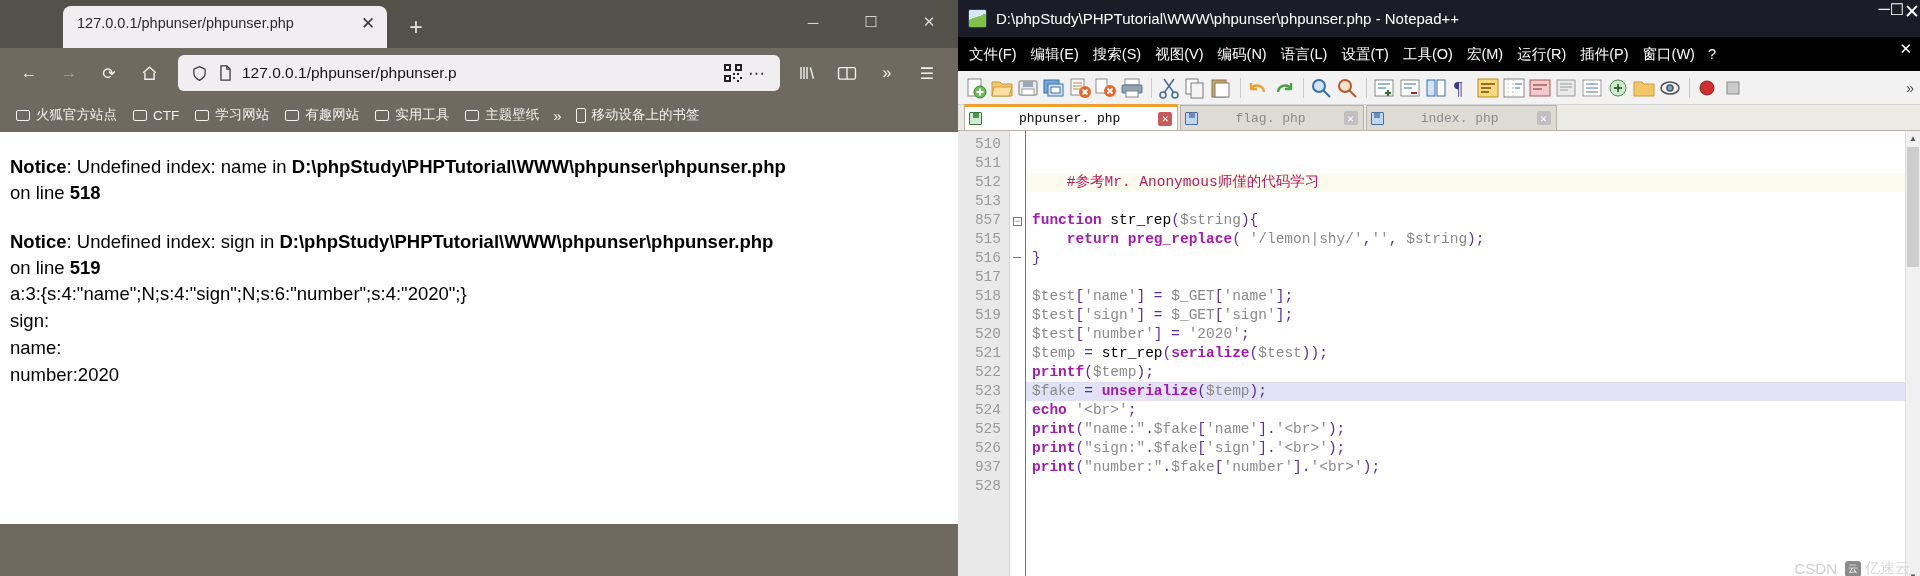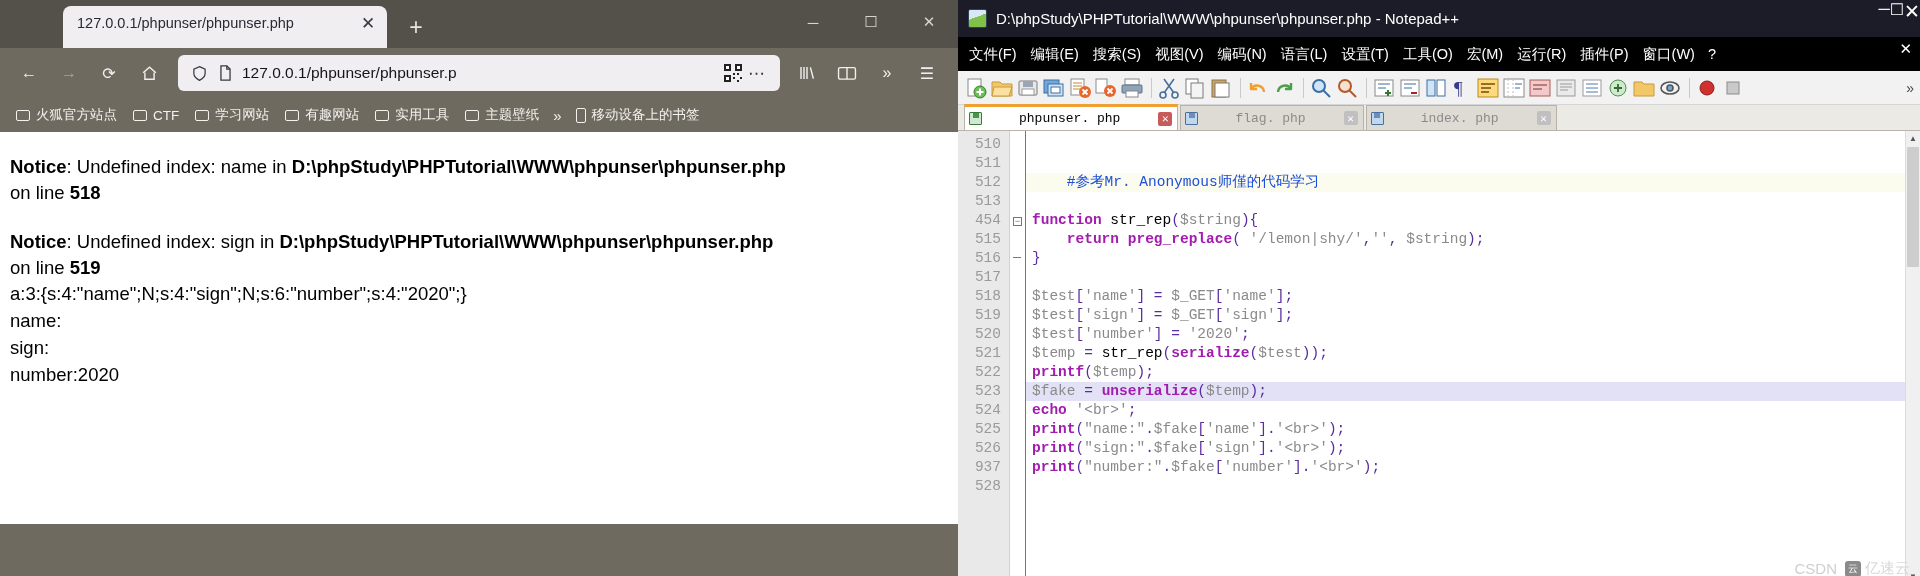--- a/index.html
+++ b/index.html
@@ -267,21 +267,21 @@
     white-space: pre;
   }
   .cl { height: 19px; line-height: 19px; padding-left: 6px; }
   .cl.hl { background: #e3e1f5; }
   .cl.cm { background: #fbfbee; }
   .k { color: #a21caf; font-weight: bold; }
   .fn { color: #000000; }
   .var { color: #8a8a8a; }
   .op { color: #5a2ca0; }
   .str { color: #8a8a8a; }
-  .com { color: #1d4ed8; }
+  .com { color: #be185d; }
   .txt { color: #000000; }
 
   .npp-scroll {
     position: absolute; right: 0; top: 0;
     width: 15px; height: 100%;
     background: #f0f0f0; border-left: 1px solid #dcdcdc;
   }
   .npp-scroll .arrow {
     height: 15px; display:flex; align-items:center; justify-content:center;
     font-size: 8px; color: #555;
@@ -423,22 +423,22 @@
     <div class="ff-content">
       <div class="notice">
         <b>Notice</b><span>: Undefined index: name in </span><b>D:\phpStudy\PHPTutorial\WWW\phpunser\phpunser.php</b><br>
         <span>on line </span><b>518</b>
       </div>
       <div class="notice" style="margin-bottom:0">
         <b>Notice</b><span>: Undefined index: sign in </span><b>D:\phpStudy\PHPTutorial\WWW\phpunser\phpunser.php</b><br>
         <span>on line </span><b>519</b>
       </div>
       <div class="plain">a:3:{s:4:"name";N;s:4:"sign";N;s:6:"number";s:4:"2020";}</div>
+      <div class="plain">sign:</div>
       <div class="plain">name:</div>
-      <div class="plain">sign:</div>
       <div class="plain">number:2020</div>
     </div>
   </div>
 
   <div id="npp">
 
     <div class="npp-title">
       <span class="npp-icon"></span>
       <span class="npp-title-text">D:\phpStudy\PHPTutorial\WWW\phpunser\phpunser.php - Notepad++</span>
       <span class="npp-wc">
@@ -666,21 +666,21 @@
         <span class="tabx">✕</span>
       </div>
     </div>
 
     <div class="npp-editor">
       <div class="gutter" id="gutter">
           <div>510</div>
           <div>511</div>
           <div>512</div>
           <div>513</div>
-          <div>454</div>
+          <div>857</div>
           <div>515</div>
           <div>516</div>
           <div>517</div>
           <div>518</div>
           <div>519</div>
           <div>520</div>
           <div>521</div>
           <div>522</div>
           <div>523</div>
           <div>524</div>

